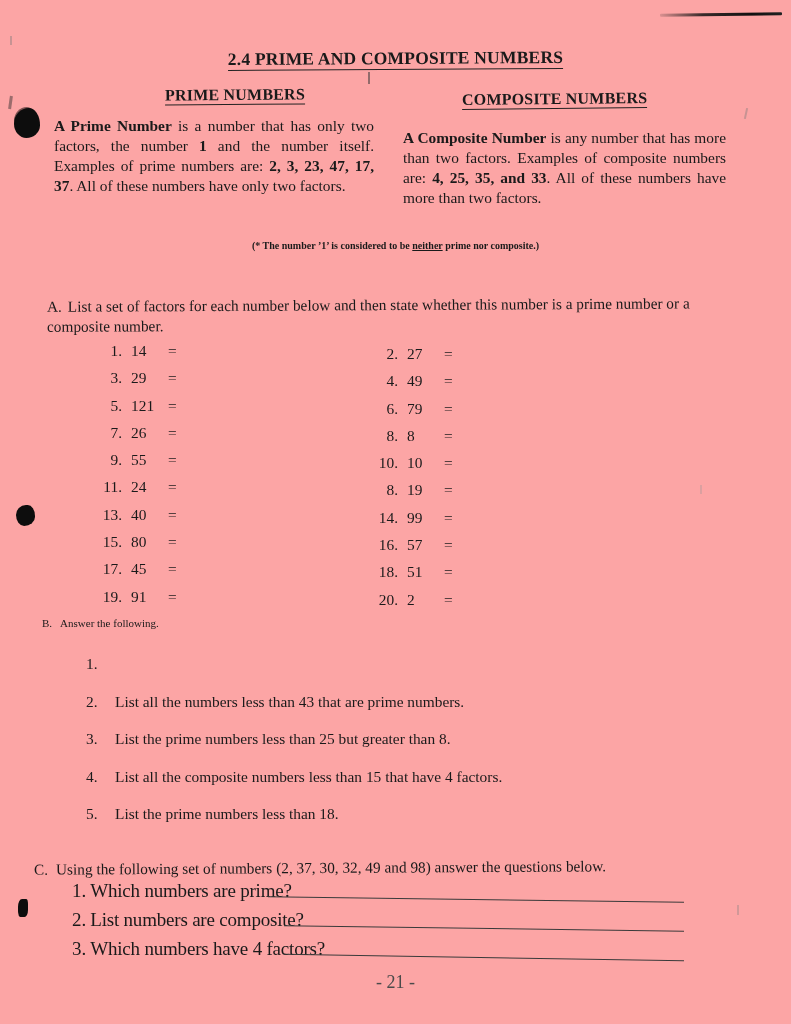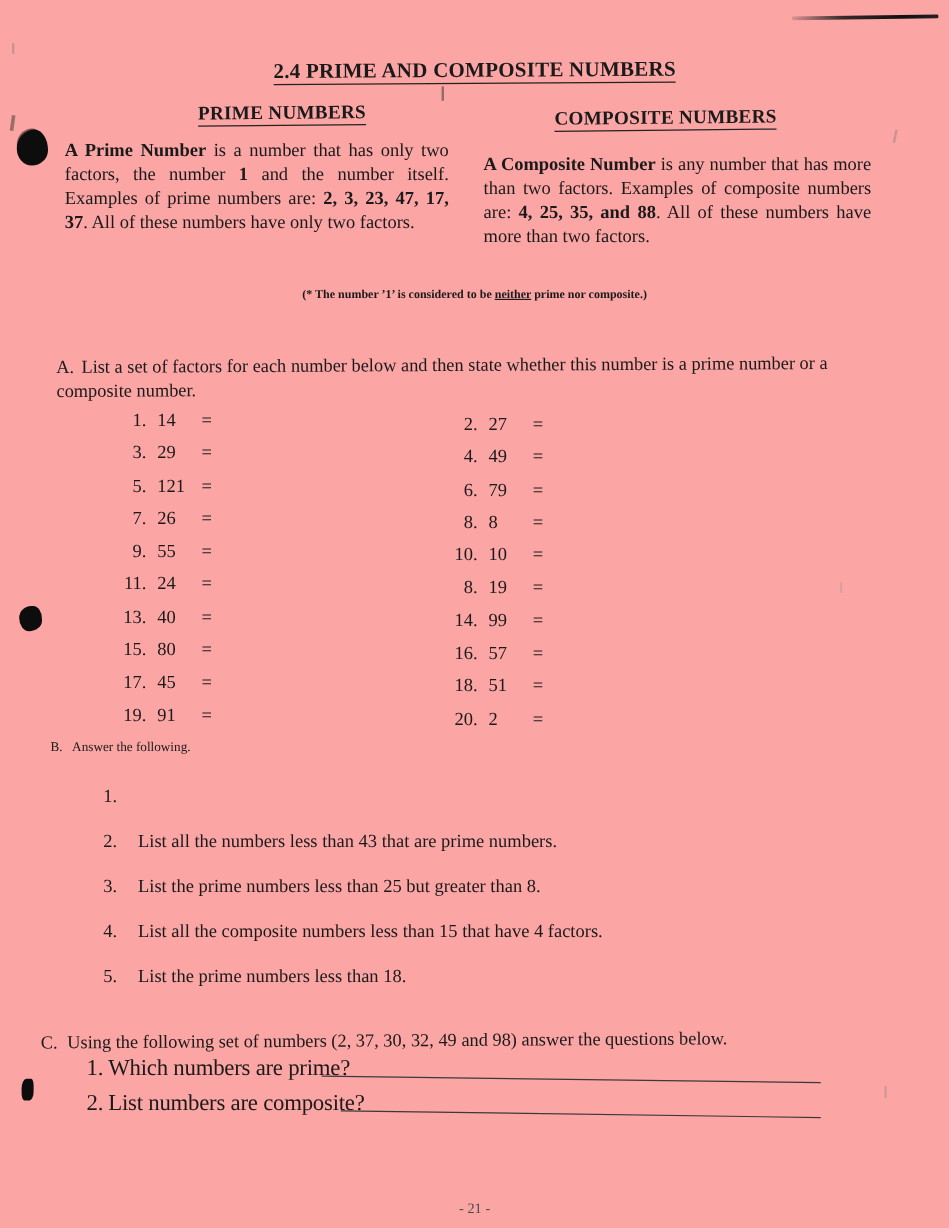--- a/index.html
+++ b/index.html
@@ -202,23 +202,22 @@
   }
   #c-line-1 { left: 196px; width: 416px; transform: rotate(0.75deg); }
   #c-line-2 { left: 212px; width: 400px; transform: rotate(0.8deg); }
   #c-line-3 { left: 212px; width: 400px; transform: rotate(0.9deg); }
 
   
   #page-number {
     position: absolute;
     left: 0; right: 0; top: 972px;
     text-align: center;
-    font-size: 12px;
+    font-size: 18px;
     color: #4a4a4a;
-    margin-top: 28px;
   }
 </style>
 </head>
 <body>
 
 <div id="page">
 
   <div class="artifact" id="scan-bar-top"></div>
   <div class="artifact margin-blob" id="blob-1"></div>
   <div class="artifact" id="blob-1-tail"></div>
@@ -239,21 +238,21 @@
   </div>
   <div class="col-head" id="head-composite">
     <span>COMPOSITE NUMBERS</span>
   </div>
 
   <div class="defn" id="defn-prime">
     <b>A Prime Number</b><span> is a number that has only two factors, the number </span><b>1</b><span> and the number itself.  Examples of prime numbers are: </span><b>2, 3, 23, 47, 17, 37</b><span>.  All of these numbers have only two factors.</span>
   </div>
 
   <div class="defn" id="defn-composite">
-    <b>A Composite Number</b><span> is any number that has more than two factors.    Examples of composite numbers are: </span><b>4, 25, 35, and 88</b><span>.  All of these numbers have more than two factors.</span>
+    <b>A Composite Number</b><span> is any number that has more than two factors.    Examples of composite numbers are: </span><b>4, 25, 35, and 33</b><span>.  All of these numbers have more than two factors.</span>
   </div>
 
   <div id="note-one">
     <span>(* The number ’1’ is considered to be </span><u>neither</u><span> prime nor composite.)</span>
   </div>
 
   <div id="section-a-instr">
     <span class="sec-letter">A.</span><span>List a set of factors for each number below and then state whether this number is a prime number or a composite number.</span>
   </div>
 
@@ -386,17 +385,18 @@
         <span>List the prime numbers less than 18.</span>
       </div>
     </div>
 
   <div id="section-c-head">
     <span class="sec-letter">C.</span><span>Using the following set of numbers (2,  37,  30,  32,  49 and 98) answer the questions below.</span>
   </div>
   <div id="section-c-list">
       <div class="c-item"><span class="c-num">1.</span><span class="c-text">Which numbers are prime?</span><span class="c-line" id="c-line-1"></span></div>
       <div class="c-item"><span class="c-num">2.</span><span class="c-text">List numbers are composite?</span><span class="c-line" id="c-line-2"></span></div>
+      <div class="c-item"><span class="c-num">3.</span><span class="c-text">Which numbers have 4 factors?</span><span class="c-line" id="c-line-3"></span></div>
     </div>
 
   <div id="page-number">- 21 -</div>
 
 </div>
 
 </body></html>

